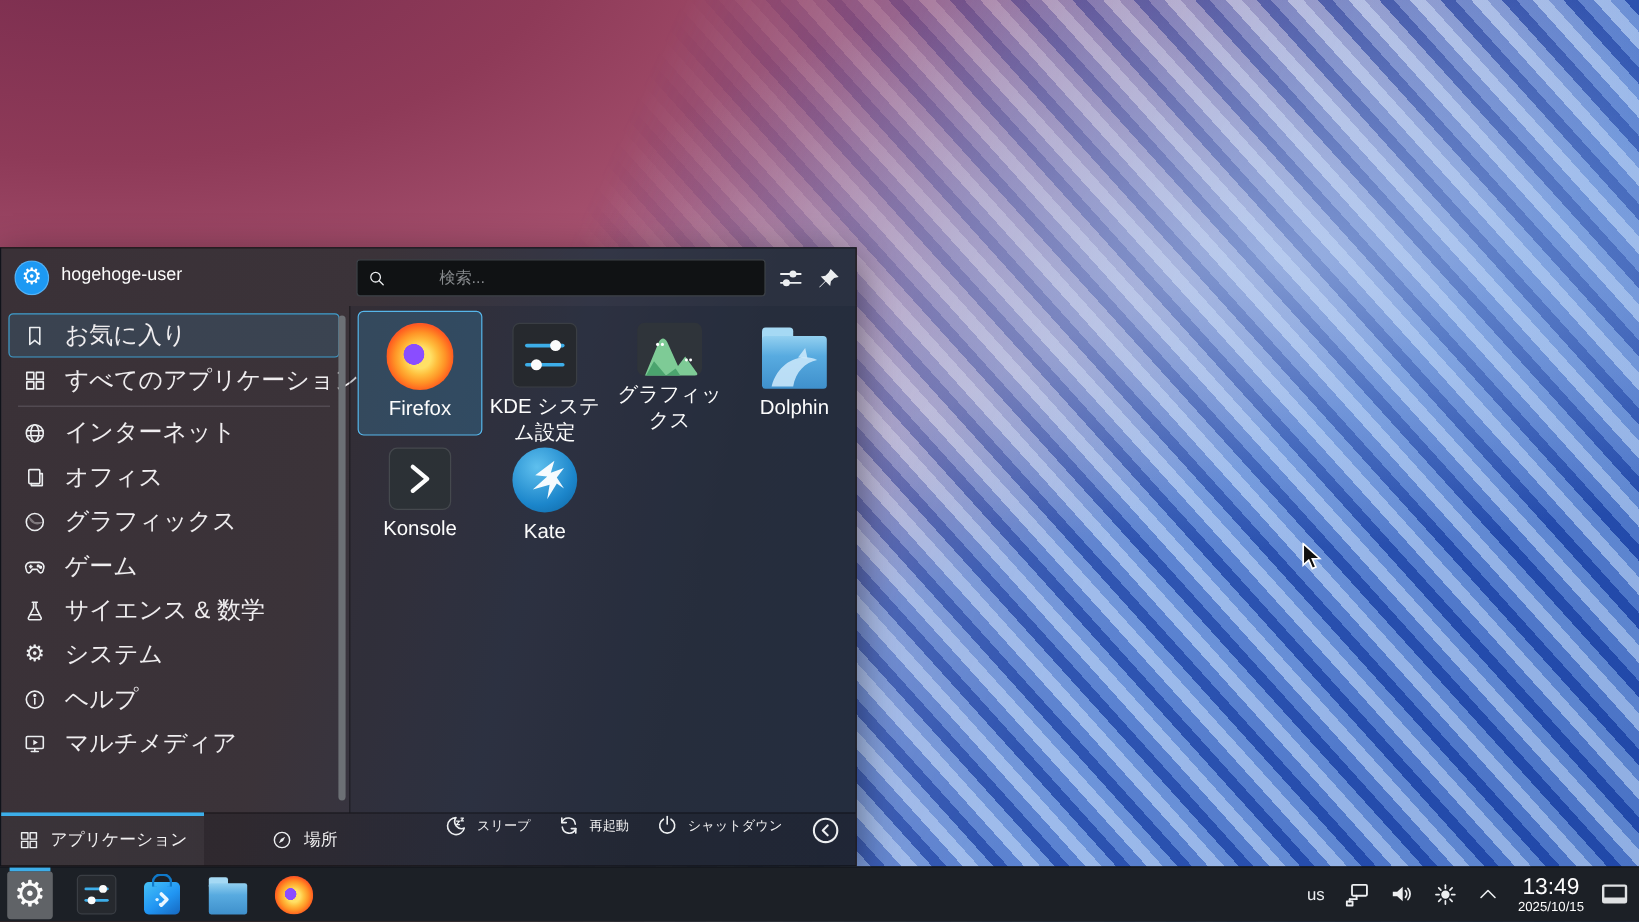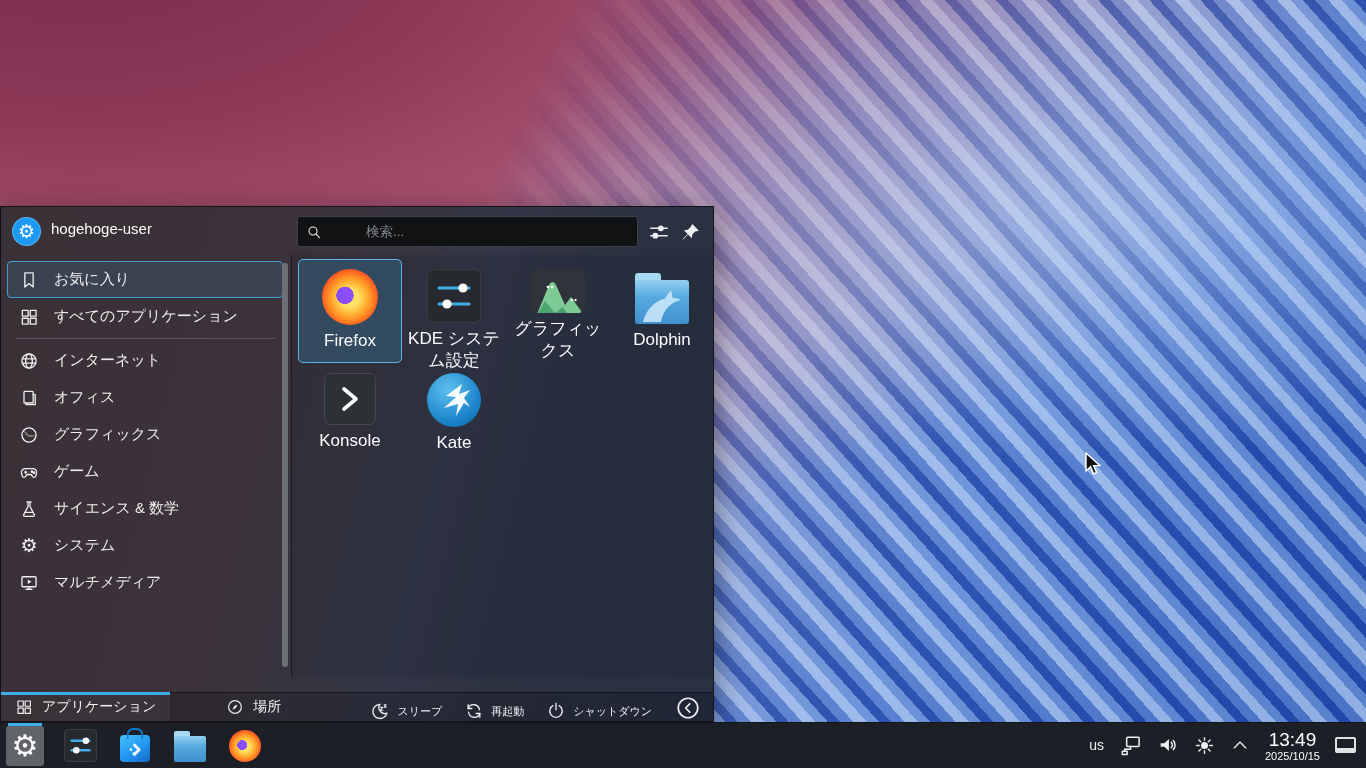--- a/index.html
+++ b/index.html
@@ -37,35 +37,35 @@
   .searchbox input{flex:1;background:transparent;border:none;outline:none;color:#fcfcfc;font-size:13.5px;margin-left:35px;}
   .searchbox input::placeholder{color:#86898c;}
   .hbtn{position:absolute;top:12px;width:26px;height:26px;display:flex;align-items:center;justify-content:center;}
 
   .menu-body{position:absolute;top:48px;bottom:44px;left:0;right:0;display:flex;}
   .sidebar{position:relative;width:290px;padding-top:6px;flex:none;}
   .side-item{position:relative;height:37px;margin:0 8px 0 6px;display:flex;align-items:center;gap:14px;
     padding:0 10px;border:1px solid transparent;border-radius:4px;}
   .side-item.sel{background:rgba(61,174,233,.14);border-color:#3f9ecd;}
   .sico{width:22px;height:22px;display:flex;align-items:center;justify-content:center;flex:none;}
-  .slabel{font-size:15px;color:#efedef;white-space:nowrap;}
+  .slabel{font-size:20px;color:#efedef;white-space:nowrap;}
   .side-sep{height:1px;background:#595259;margin:3px 16px 3px 14px;}
   .sb-scroll{position:absolute;right:3px;top:8px;bottom:10px;width:6px;border-radius:3px;background:#6c7075;}
   .gear-glyph{font-size:19px;line-height:1;color:#eceef0;}
 
   .grid{position:relative;flex:1;border-left:1px solid rgba(0,0,0,.4);background:rgba(18,28,46,.18);
     padding:4px 0 0 6px;display:grid;grid-template-columns:repeat(4,104px);grid-auto-rows:104px;align-content:start;}
   .cell{position:relative;border:1px solid transparent;border-radius:5px;display:flex;flex-direction:column;
     align-items:center;padding-top:9px;}
   .cell.sel{background:rgba(61,174,233,.22);border-color:#56b6ea;}
   .clabel{margin-top:5px;font-size:17px;line-height:1.3;color:#fcfcfc;text-align:center;max-width:98px;}
 
   
-  .menu-footer{position:absolute;left:0;right:0;bottom:0;height:29px;border-top:1px solid rgba(0,0,0,.5);
-    background:linear-gradient(90deg,rgba(20,18,22,.28),rgba(12,16,26,.32));display:flex;align-items:flex-end;}
+  .menu-footer{position:absolute;left:0;right:0;bottom:0;height:44px;border-top:1px solid rgba(0,0,0,.5);
+    background:linear-gradient(90deg,rgba(20,18,22,.28),rgba(12,16,26,.32));display:flex;align-items:flex-start;}
   .ftab{position:relative;height:100%;display:flex;align-items:center;gap:9px;padding:0 14px;font-size:14px;color:#f2f1f2;}
   .ftab.active{background:rgba(255,255,255,.05);}
   .ftab.active::before{content:"";position:absolute;top:-1px;left:0;right:0;height:3px;background:#3daee9;}
   .ftab + .ftab{margin-left:42px;}
   .fspacer{flex:1;}
   .faction{display:flex;align-items:center;gap:7px;font-size:11px;color:#f2f1f2;margin-right:22px;}
   .fchev{width:27px;height:27px;margin-right:12px;display:flex;align-items:center;justify-content:center;}
 
   
   .taskbar{position:absolute;left:0;right:0;bottom:0;height:46px;background:#1c2026;
@@ -233,20 +233,30 @@
           <span class="slabel">サイエンス &amp; 数学</span>
         </div>
 
         <div class="side-item">
           <span class="sico">
               <span class="gear-glyph">⚙</span>
             </span>
           <span class="slabel">システム</span>
         </div>
 
+        <div class="side-item">
+          <span class="sico">
+            <svg class="ln" width="20" height="20" viewBox="0 0 24 24">
+              <circle cx="12" cy="12" r="8.5"></circle>
+                <line x1="12" y1="11" x2="12" y2="16.5"></line>
+              <circle cx="12" cy="7.8" r="0.9" fill="#eceef0"></circle>
+              </svg>
+            </span>
+          <span class="slabel">ヘルプ</span>
+        </div>
 
         <div class="side-item">
           <span class="sico">
             <svg class="ln" width="20" height="20" viewBox="0 0 24 24">
               <rect x="3.5" y="4.5" width="17" height="12" rx="1.2"></rect>
               <path d="M10.5 7.8 l4.5 2.7 -4.5 2.7 z" fill="#eceef0" stroke="none"></path>
               <line x1="12" y1="16.5" x2="12" y2="19.5"></line>
                 <line x1="8.5" y1="19.5" x2="15.5" y2="19.5"></line>
               </svg>
             </span>

